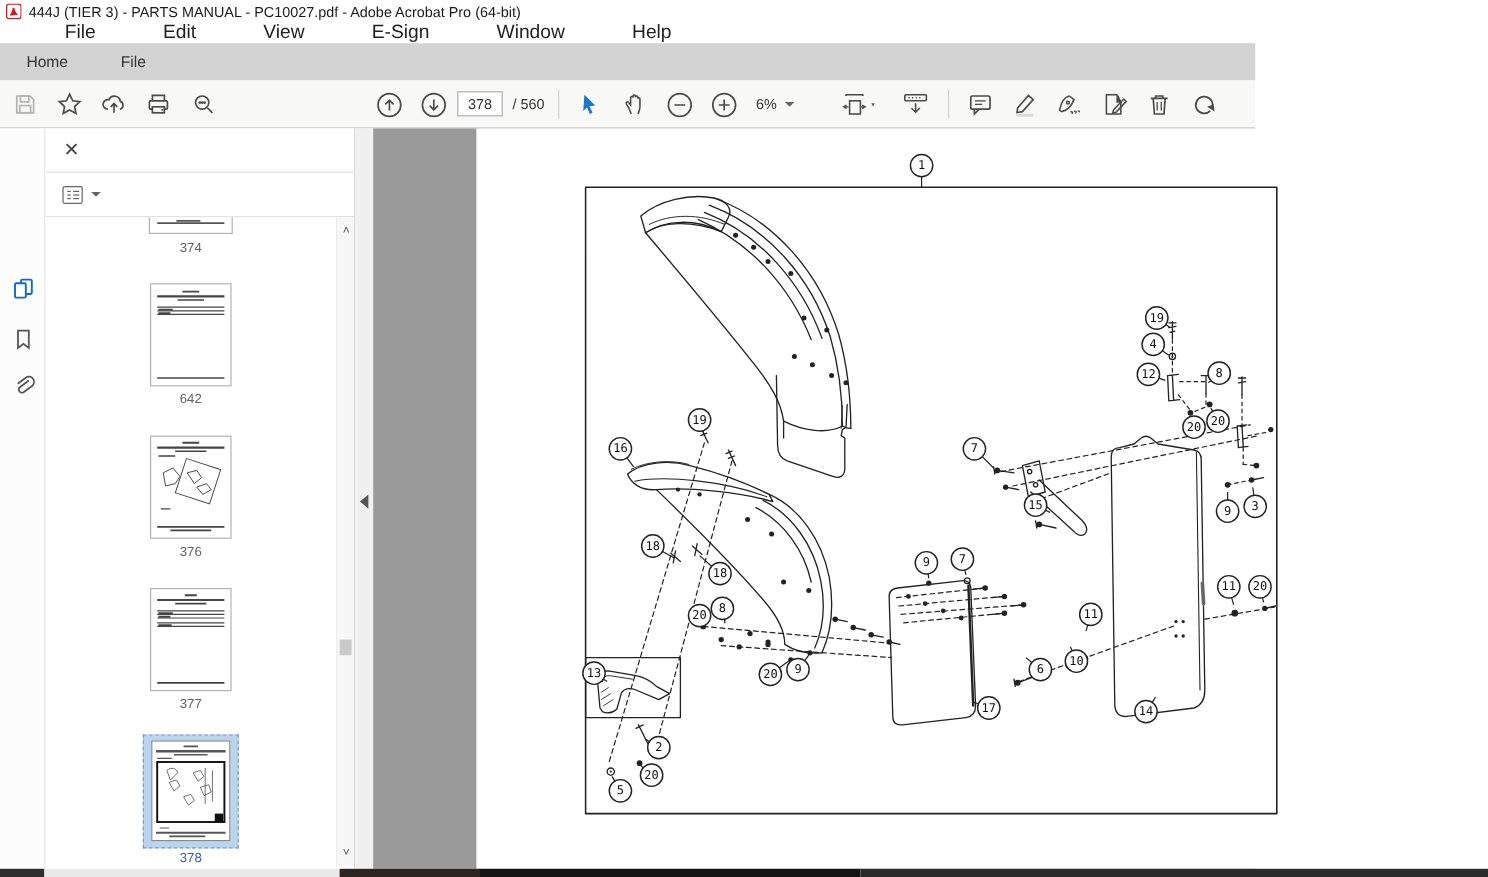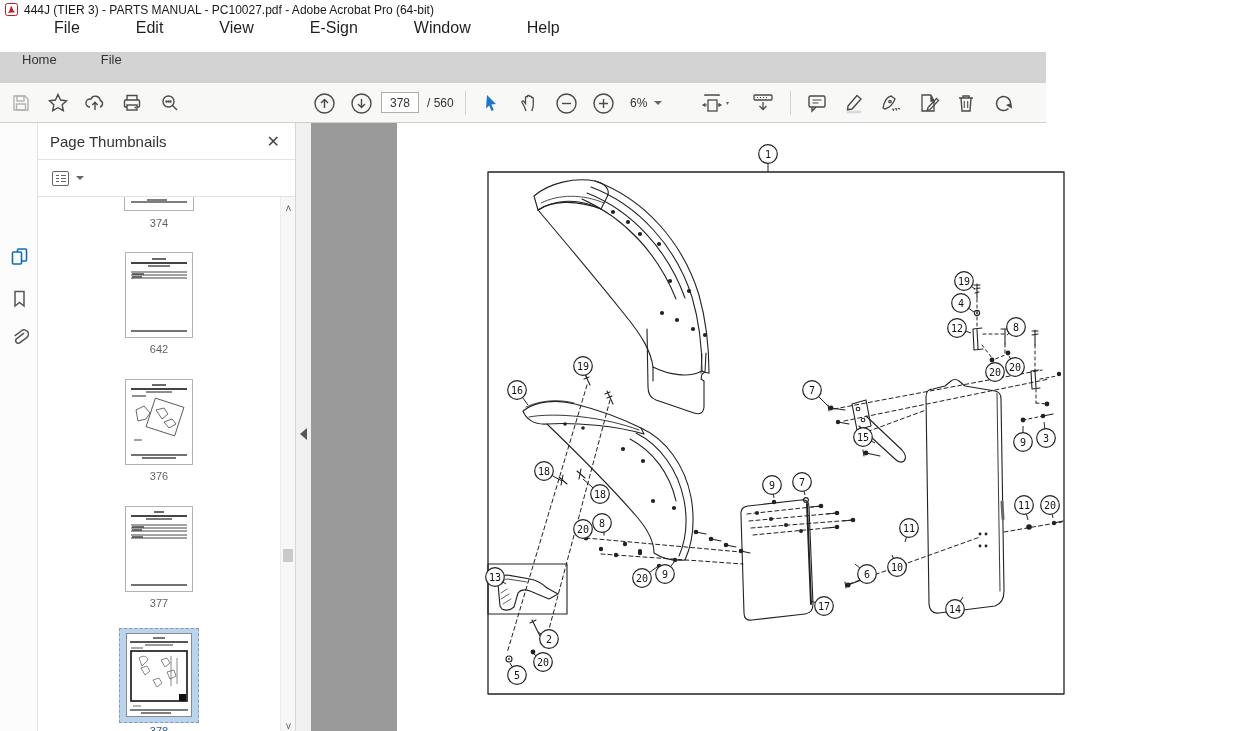--- a/index.html
+++ b/index.html
@@ -10,21 +10,21 @@
   
   .titlebar { height:19px; background:#fff; display:flex; align-items:center; padding-left:5px; }
   .titlebar .appicon { width:13px; height:13px; margin-right:6px; }
   .titlebar .title { font-size:12px; color:#1a1a1a; white-space:nowrap; }
 
   
   .menubar { height:17px; background:#fff; display:flex; align-items:center; padding-left:6px; }
   .menubar span { font-size:16px; color:#1f1f1f; padding:0 8px; cursor:default;margin-left:40px; }
 
   
-  .tabbar { height:31px; background:#d3d3d3; display:flex; align-items:flex-start; position:relative;margin-top:16px; }
+  .tabbar { height:31px; background:#d3d3d3; display:flex; align-items:center; position:relative; }
   .tab-plain { display:flex; align-items:center; padding:0 22px; font-size:13px; color:#333; }
   .tab-active { position:absolute; left:133px; top:0; width:149px; height:31px; background:#f3f3f3;
     display:flex; align-items:center; justify-content:center; gap:8px; font-size:12px; color:#333; }
   .tab-active .x { font-size:13px; color:#555; margin-left:2px; }
 
   
   .toolbar { height:40px; background:#f8f8f7; border-bottom:1px solid #cfcfcf; position:relative; }
   .tb { position:absolute; top:8px; width:24px; height:24px; display:flex; align-items:center; justify-content:center; }
   .tb svg { display:block; }
   .sep { position:absolute; top:8px; width:1px; height:24px; background:#d2d2d2; }
@@ -250,21 +250,20 @@
       </div>
       <div class="ric" style="top:204px">
         <svg width="19" height="19" viewBox="0 0 19 19" fill="none" stroke="#555" stroke-width="1.5">
           <path d="M13.5,5.5 l-6.4,6.4 a2.6,2.6 0 0 0 3.7,3.7 l6,-6 a4.3,4.3 0 0 0 -6.1,-6.1 l-6,6" transform="rotate(8 9.5 9.5)"></path>
         </svg>
       </div>
     </div>
 
     <div class="panel">
       <div class="panel-head">
-        <span class="ttl">Page Thumbnails</span>
         <span class="x">✕</span>
       </div>
       <div class="panel-opts">
         <span class="optbox">
           <i style="top:3px;width:3px"></i>
             <i style="top:3px;left:8px;width:5px"></i>
           <i style="top:6px;width:3px"></i>
             <i style="top:6px;left:8px;width:5px"></i>
           <i style="top:9px;width:3px"></i>
             <i style="top:9px;left:8px;width:5px"></i>

